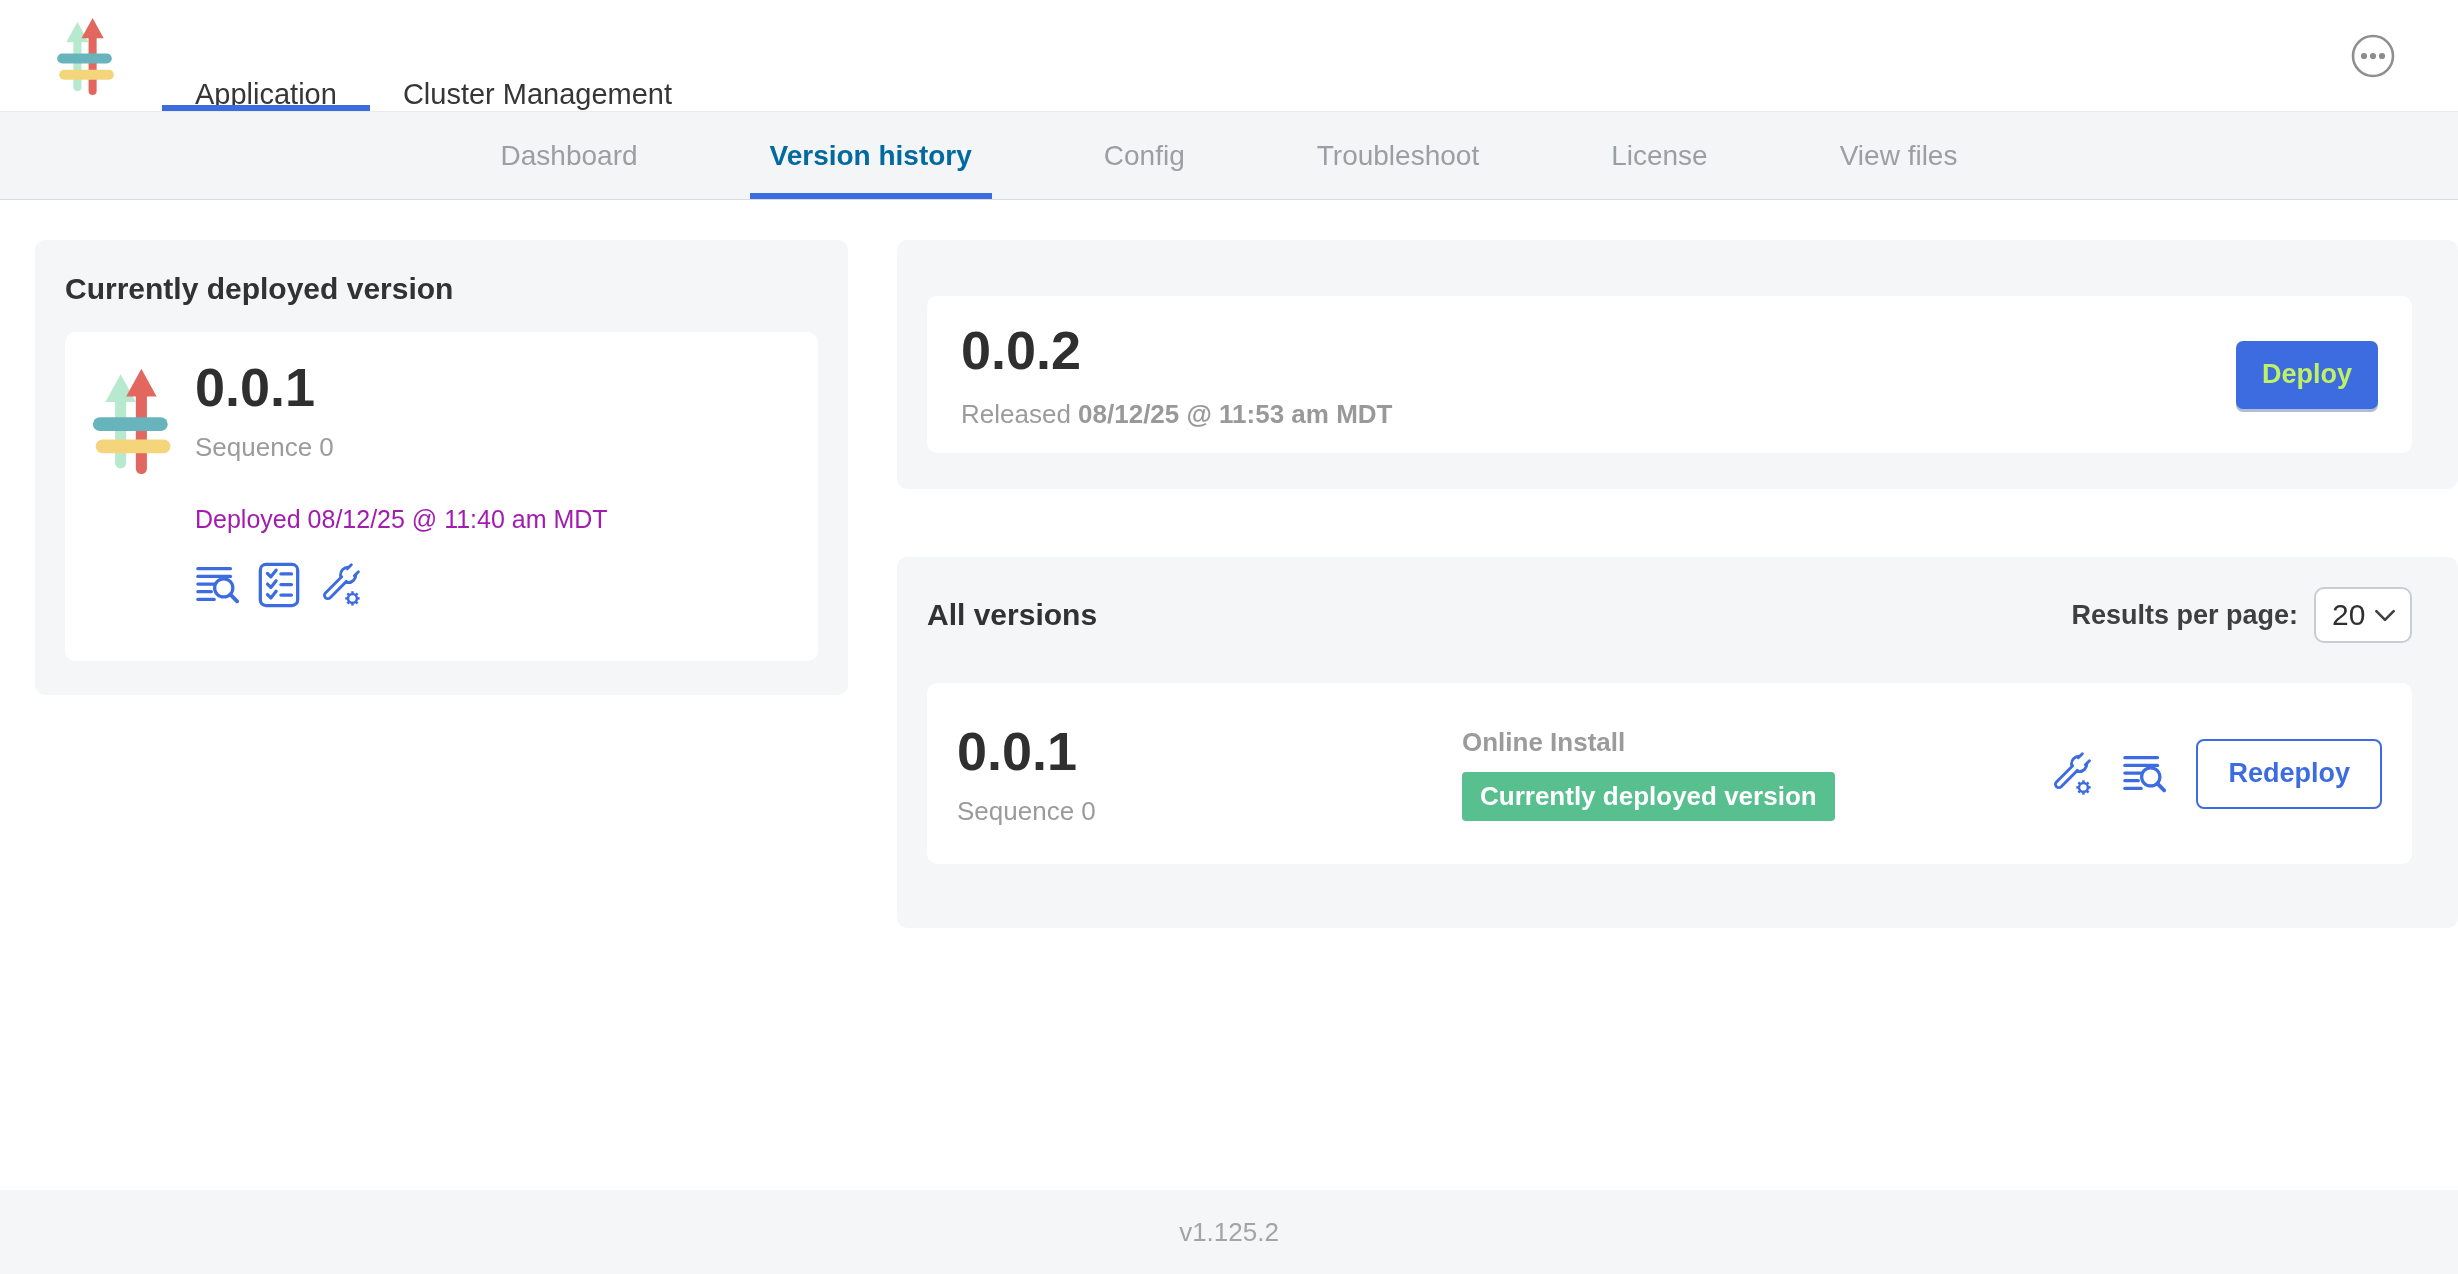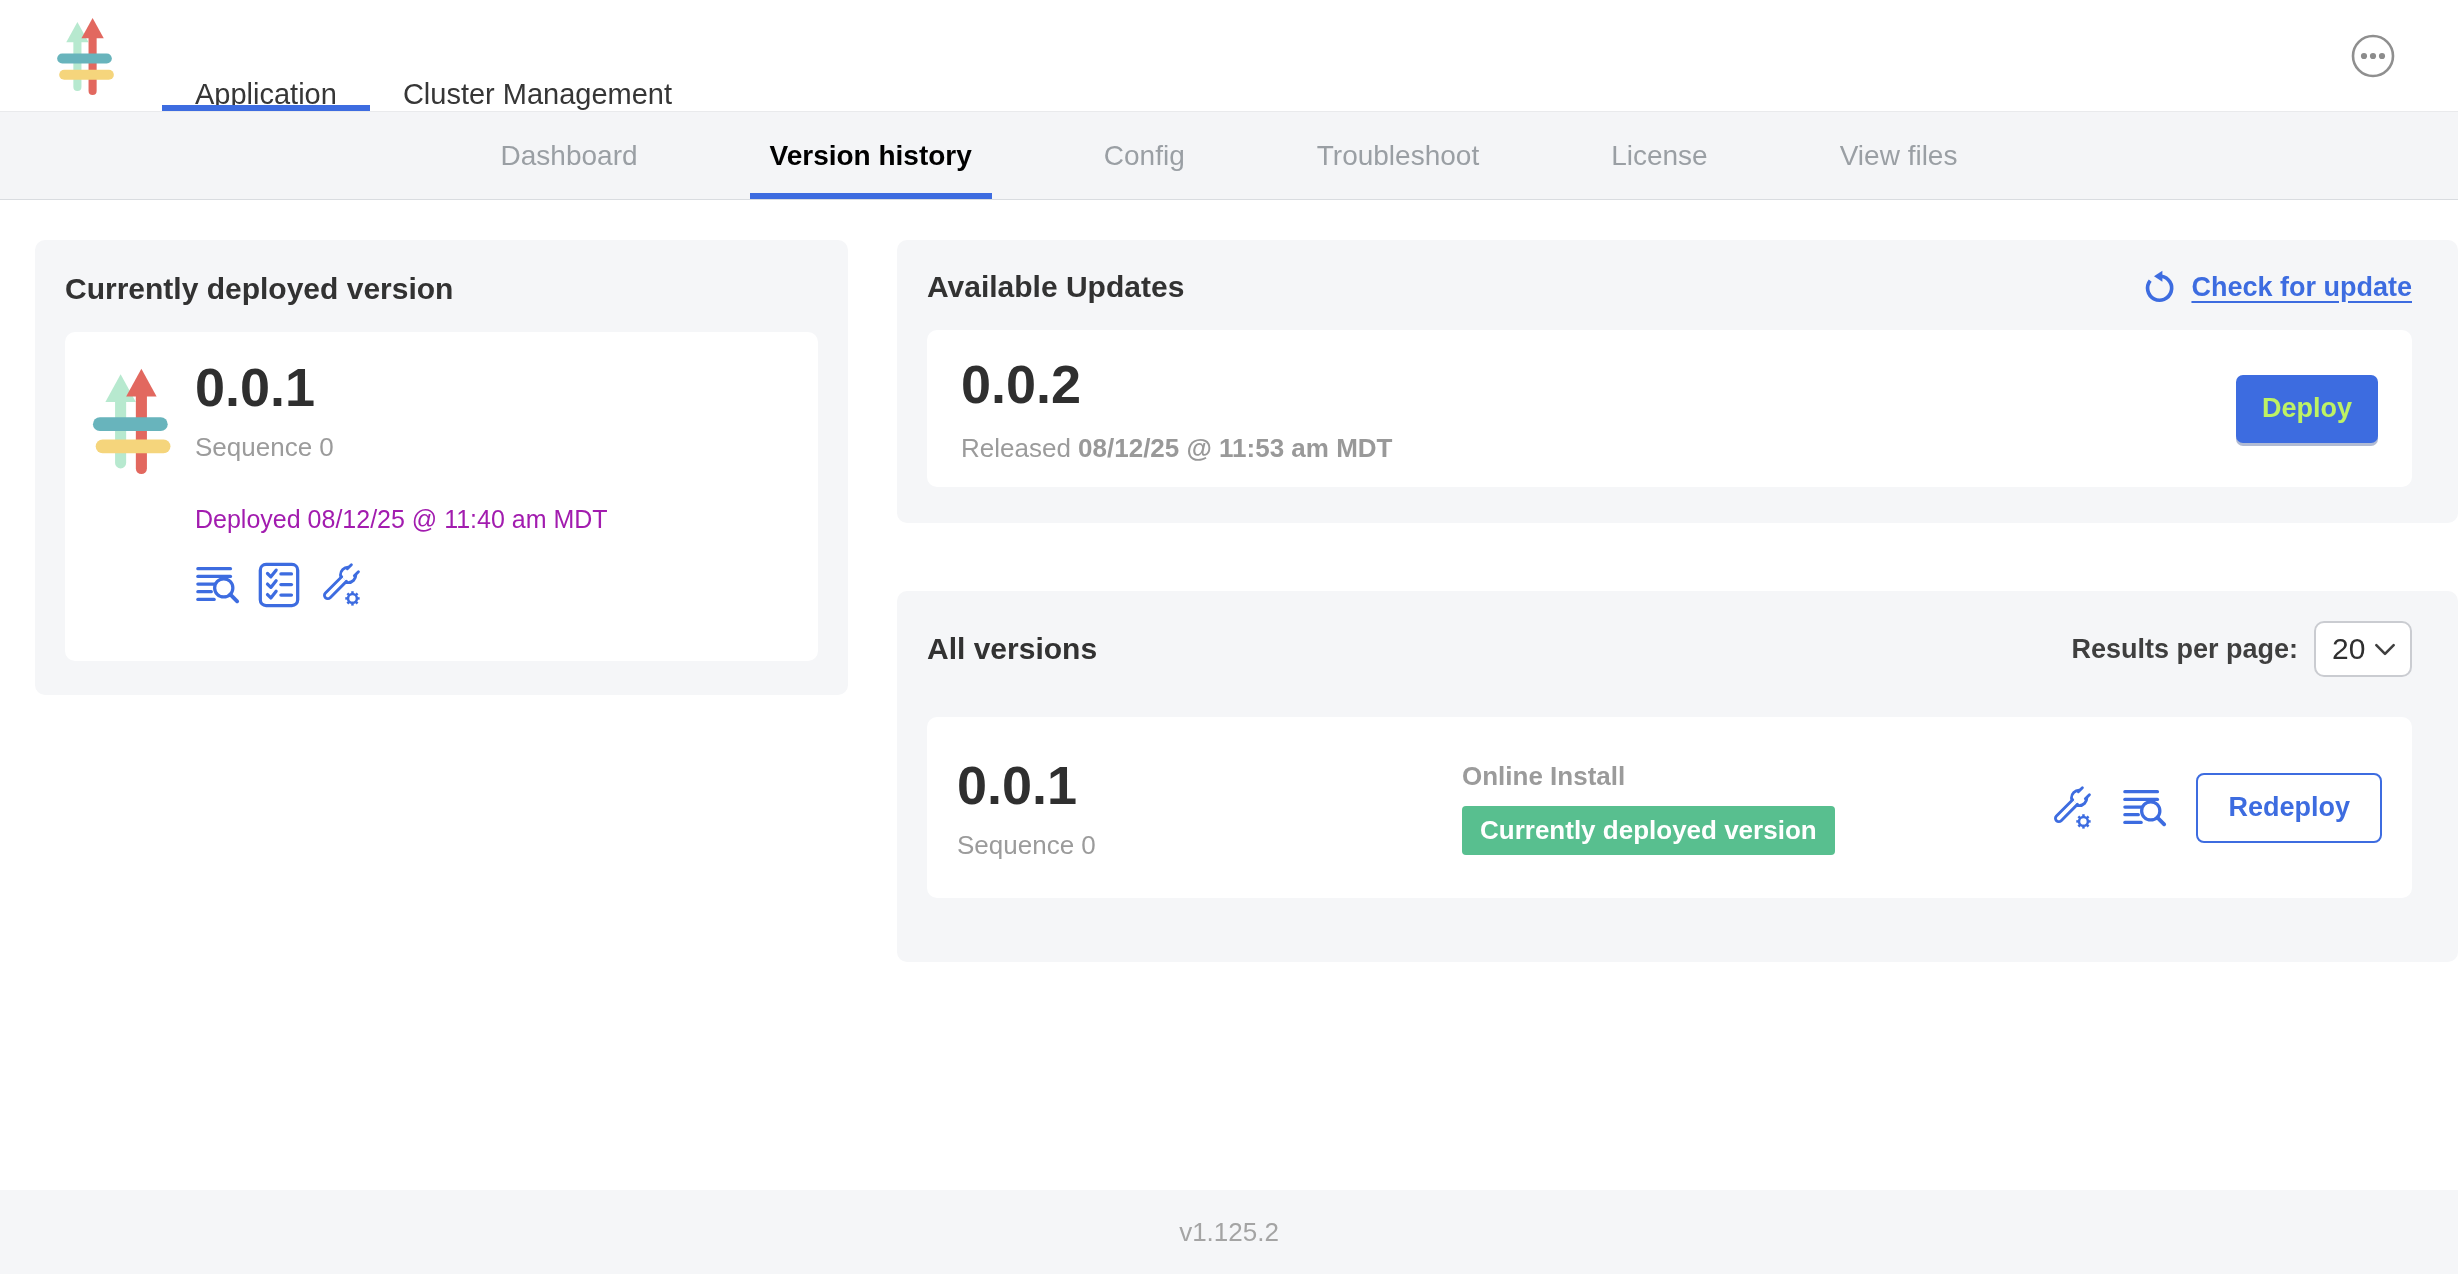--- a/index.html
+++ b/index.html
@@ -16,21 +16,21 @@
   .top-tab.active::after { content:""; position:absolute; left:0; right:0; bottom:0;
     height:6px; background:#3d6ce0; }
   .overflow-btn { margin-left:auto; margin-right:62px; align-self:center;
     width:46px; height:46px; background:none; border:none; cursor:pointer; padding:0; }
 
   
   .subnav { height:88px; background:#f4f5f7; border-bottom:1px solid #d9dce0;
     display:flex; justify-content:center; }
   .subnav-tab { position:relative; display:flex; align-items:center;
     margin:0 46px; padding:0 20px; font-size:28px; color:#9a9fa4; cursor:pointer; }
-  .subnav-tab.active { color:#000000; font-weight:600; }
+  .subnav-tab.active { color:#0369a1; font-weight:600; }
   .subnav-tab.active::after { content:""; position:absolute; left:0; right:0; bottom:0;
     height:6px; background:#3d6ce0; }
 
   
   .content { height:990px; padding:40px 0 0 35px; display:flex; gap:49px; }
   .panel { background:#f5f6f8; border-radius:10px; }
 
   .left-panel { width:813px; height:455px; padding:32px 30px; flex:none; }
   .panel-title { font-size:30px; font-weight:700; color:#323232; }
   .deployed-card { margin-top:26px; background:#fff; border-radius:10px;
@@ -214,29 +214,20 @@
               </svg>
           </button>
         </div>
       </div>
     </div>
   </section>
 
   <div class="right-col">
 
     <section class="panel updates-panel">
-      <div class="panel-head">
-        <h2 class="panel-title">Available Updates</h2>
-        <button class="check-link">
-          <svg width="34" height="34" viewBox="0 0 26 26">
-              <use href="#refresh-def"></use>
-            </svg>
-          <span class="txt">Check for update</span>
-        </button>
-      </div>
       <div class="update-card">
         <div>
           <div class="version-big">0.0.2</div>
           <div class="released-line">
             <span>Released </span><b>08/12/25 @ 11:53 am MDT</b>
           </div>
         </div>
         <button class="deploy-btn">Deploy</button>
       </div>
     </section>

